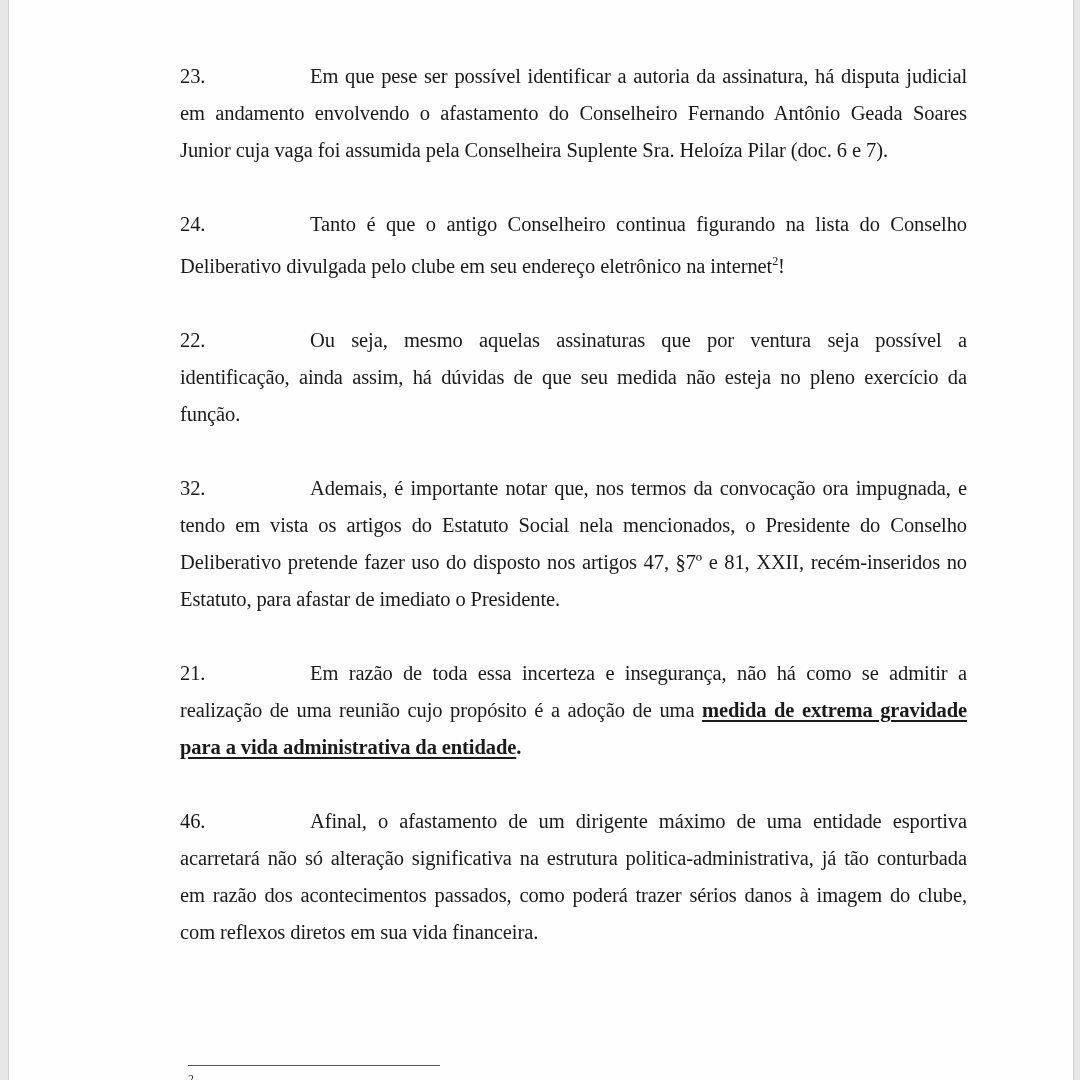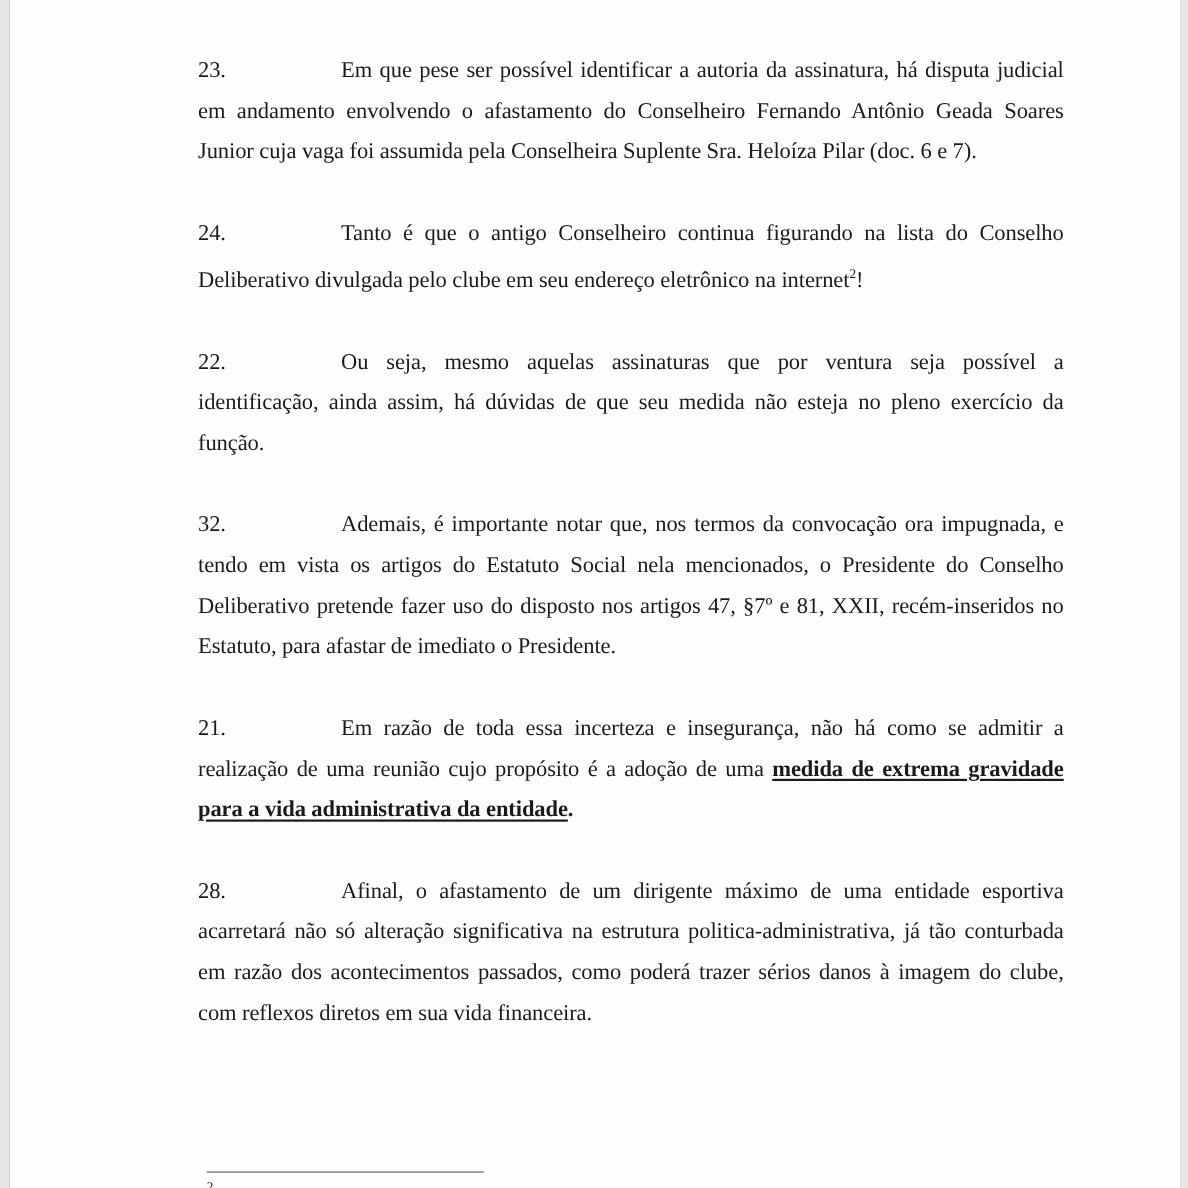--- a/index.html
+++ b/index.html
@@ -16,21 +16,21 @@
       border-left: 1px solid #d0d0d0;
       border-right: 1px solid #d0d0d0;
     }
     .content {
       position: absolute; left: 171px; top: 46px; width: 787px;
     }
     .para {
       font-size: 20.5px;
       line-height: 37px;
       text-align: justify;
-      margin: 0 0 37px 0;
+      margin: 12px 0 37px 0;
       letter-spacing: -0.1px;
     }
     .para .num {
       display: inline-block;
       width: 130px;
     }
     .para .u {
       font-weight: bold;
       text-decoration: underline;
       text-underline-offset: 3px;
@@ -53,19 +53,19 @@
     <p class="para p23"><span class="num">23.</span><span>Em que pese ser possível identificar a autoria da assinatura, há disputa judicial em andamento envolvendo o afastamento do Conselheiro Fernando Antônio Geada Soares Junior cuja vaga foi assumida pela Conselheira Suplente Sra. Heloíza Pilar (doc. 6 e 7).</span></p>
 
     <p class="para"><span class="num">24.</span><span>Tanto é que o antigo Conselheiro continua figurando na lista do Conselho Deliberativo divulgada pelo clube em seu endereço eletrônico na internet</span><sup style="font-size:12px;">2</sup><span>!</span></p>
 
     <p class="para"><span class="num">22.</span><span>Ou seja, mesmo aquelas assinaturas que por ventura seja possível a identificação, ainda assim, há dúvidas de que seu medida não esteja no pleno exercício da função.</span></p>
 
     <p class="para"><span class="num">32.</span><span>Ademais, é importante notar que, nos termos da convocação ora impugnada, e tendo em vista os artigos do Estatuto Social nela mencionados, o Presidente do Conselho Deliberativo pretende fazer uso do disposto nos artigos 47, §7º e 81, XXII, recém-inseridos no Estatuto, para afastar de imediato o Presidente.</span></p>
 
     <p class="para"><span class="num">21.</span><span>Em razão de toda essa incerteza e insegurança, não há como se admitir a realização de uma reunião cujo propósito é a adoção de uma </span><span class="u">medida de extrema gravidade para a vida administrativa da entidade</span><span style="font-weight:bold;">.</span></p>
 
-    <p class="para"><span class="num">28.</span><span>Afinal, o afastamento de um dirigente máximo de uma entidade esportiva acarretará não só alteração significativa na estrutura politica-administrativa, já tão conturbada em razão dos acontecimentos passados, como poderá trazer sérios danos à imagem do clube, com reflexos diretos em sua vida financeira.</span></p>
+    <p class="para"><span class="num">46.</span><span>Afinal, o afastamento de um dirigente máximo de uma entidade esportiva acarretará não só alteração significativa na estrutura politica-administrativa, já tão conturbada em razão dos acontecimentos passados, como poderá trazer sérios danos à imagem do clube, com reflexos diretos em sua vida financeira.</span></p>
 
   </div>
 
   <div class="footnote-rule"></div>
   <div class="footnote-mark">2</div>
 </div>
 
 </body></html>

